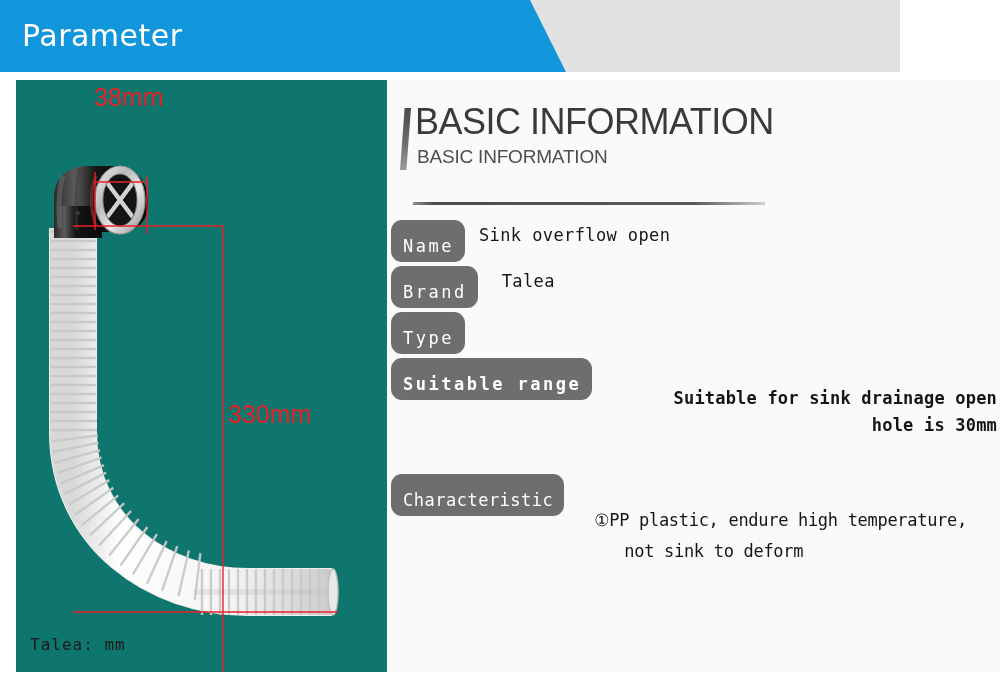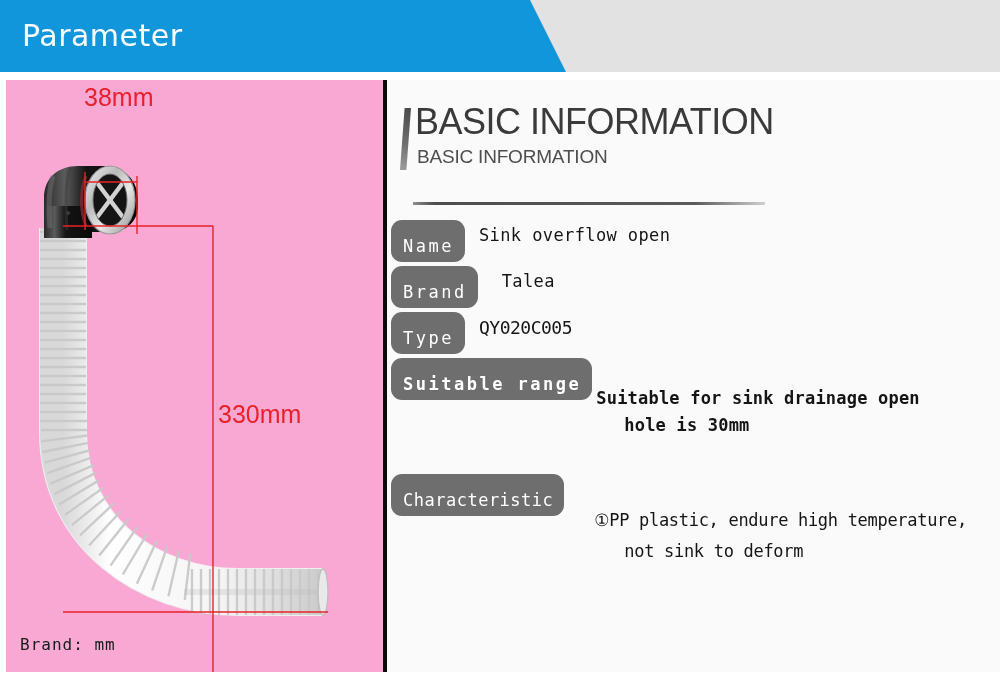--- a/index.html
+++ b/index.html
@@ -6,43 +6,43 @@
   html,body { width:1000px; height:687px; }
   body {
     background:#ffffff;
     font-family:"DejaVu Sans Mono", monospace;
     overflow:hidden;
     position:relative;
   }
 
   
   #banner {
-    position:absolute; left:0; top:0; width:1000px; height:72px;
+    position:absolute; left:0; top:0; width:900px; height:72px;
     background:#e2e2e2;
   }
   #banner-blue {
     position:absolute; left:0; top:0; width:600px; height:72px;
     background:#1296db;
     clip-path:polygon(0 0, 530px 0, 566px 72px, 0 72px);
   }
   #banner-title {
     position:absolute; left:22px; top:20px;
     font-family:"DejaVu Sans", sans-serif;
     font-size:30px; font-weight:400; color:#ffffff;
     letter-spacing:0.5px; line-height:32px;
   }
   #banner-gap {
     position:absolute; left:0; top:72px; width:1000px; height:8px;
     background:#ffffff;
   }
 
   
   #photo-panel {
-    position:absolute; left:6px; top:80px; width:382px; height:592px;
-    background:#f9a8d4;
+    position:absolute; left:16px; top:80px; width:382px; height:592px;
+    background:#0f766e;
     border-right:5px solid #0a0a0a;
     overflow:hidden;
   }
   #unit-label {
     position:absolute; left:14px; bottom:18px;
     font-size:16px; color:#1a1a1a; letter-spacing:1px;
     font-family:"DejaVu Sans Mono", monospace;
   }
   #photo-svg { position:absolute; left:0; top:0; }
 
@@ -106,21 +106,21 @@
     padding-left:10px;
     letter-spacing:0.4px;
     white-space:pre-line;
   }
   .value.condensed { line-height:27px; }
 
   .row-name    .value { padding-left:14px; }
   .row-brand   .value { padding-left:24px; }
   .row-type    .value { padding-left:14px; letter-spacing:-0.5px; font-size:18px; }
   .row-size    .value { padding-left:13px; letter-spacing:-0.2px; }
-  .row-range   .value { padding-left:4px;  letter-spacing:0.2px; text-indent:0; }
+  .row-range   .value { padding-left:4px;  letter-spacing:0.2px; text-indent:0;text-align:right; }
   .row-char    .value { padding-left:30px; letter-spacing:-0.3px; }
 
   .row-size    { margin-bottom:10px; }
   .row-range   { margin-bottom:8px;font-weight:bold; }
   .row-char    { margin-bottom:6px; }
 
   .value .l2 { display:block; }
   .row-size .value .l2   { padding-left:0px; }
   .row-range .value .l2  { padding-left:28px; }
   .row-char .value .l2   { padding-left:30px; }
@@ -286,21 +286,21 @@
       <line x1="79" y1="102" x2="131" y2="102"></line>
 
       <line x1="207" y1="146" x2="207" y2="612"></line>
       <line x1="57" y1="146" x2="207" y2="146"></line>
       <line x1="57" y1="532" x2="322" y2="532"></line>
     </g>
     <text x="78" y="26" fill="#e8212a" font-family="Liberation Sans, sans-serif" font-size="25">38mm</text>
     <text x="212" y="343" fill="#e8212a" font-family="Liberation Sans, sans-serif" font-size="25">330mm</text>
   </svg>
 
-  <div id="unit-label">Brand: mm</div>
+  <div id="unit-label">Talea: mm</div>
 </div>
 
 <div id="info-panel">
 
   <div id="header-block">
     <div id="accent-bar"></div>
     <div id="title-main">BASIC INFORMATION</div>
     <div id="title-sub">BASIC INFORMATION</div>
     <div id="header-rule"></div>
   </div>
@@ -312,21 +312,20 @@
       <span class="value">Sink overflow open</span>
     </div>
 
     <div class="spec-row row-brand">
       <span class="pill">Brand</span>
       <span class="value">Talea</span>
     </div>
 
     <div class="spec-row row-type">
       <span class="pill">Type</span>
-      <span class="value">QY020C005</span>
     </div>
 
 
     <div class="spec-row row-range">
       <span class="pill">Suitable range</span>
       <span class="value condensed">
         <span>Suitable for sink drainage open</span>
         <span class="l2">hole is 30mm</span>
       </span>
     </div>

